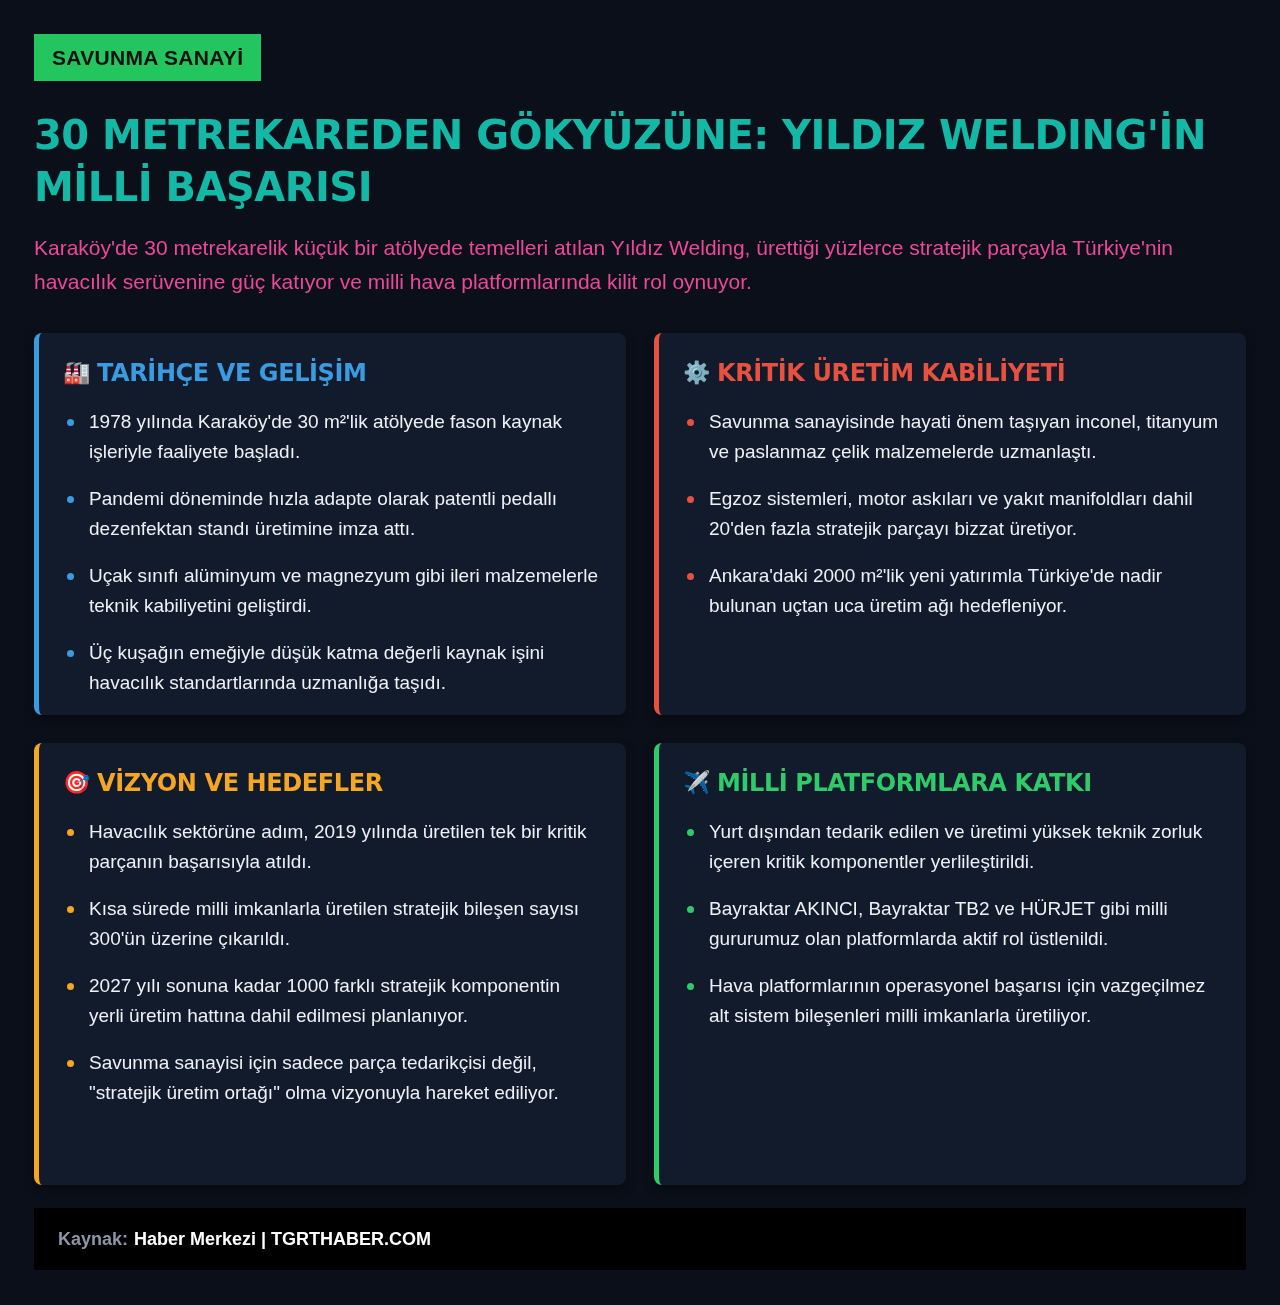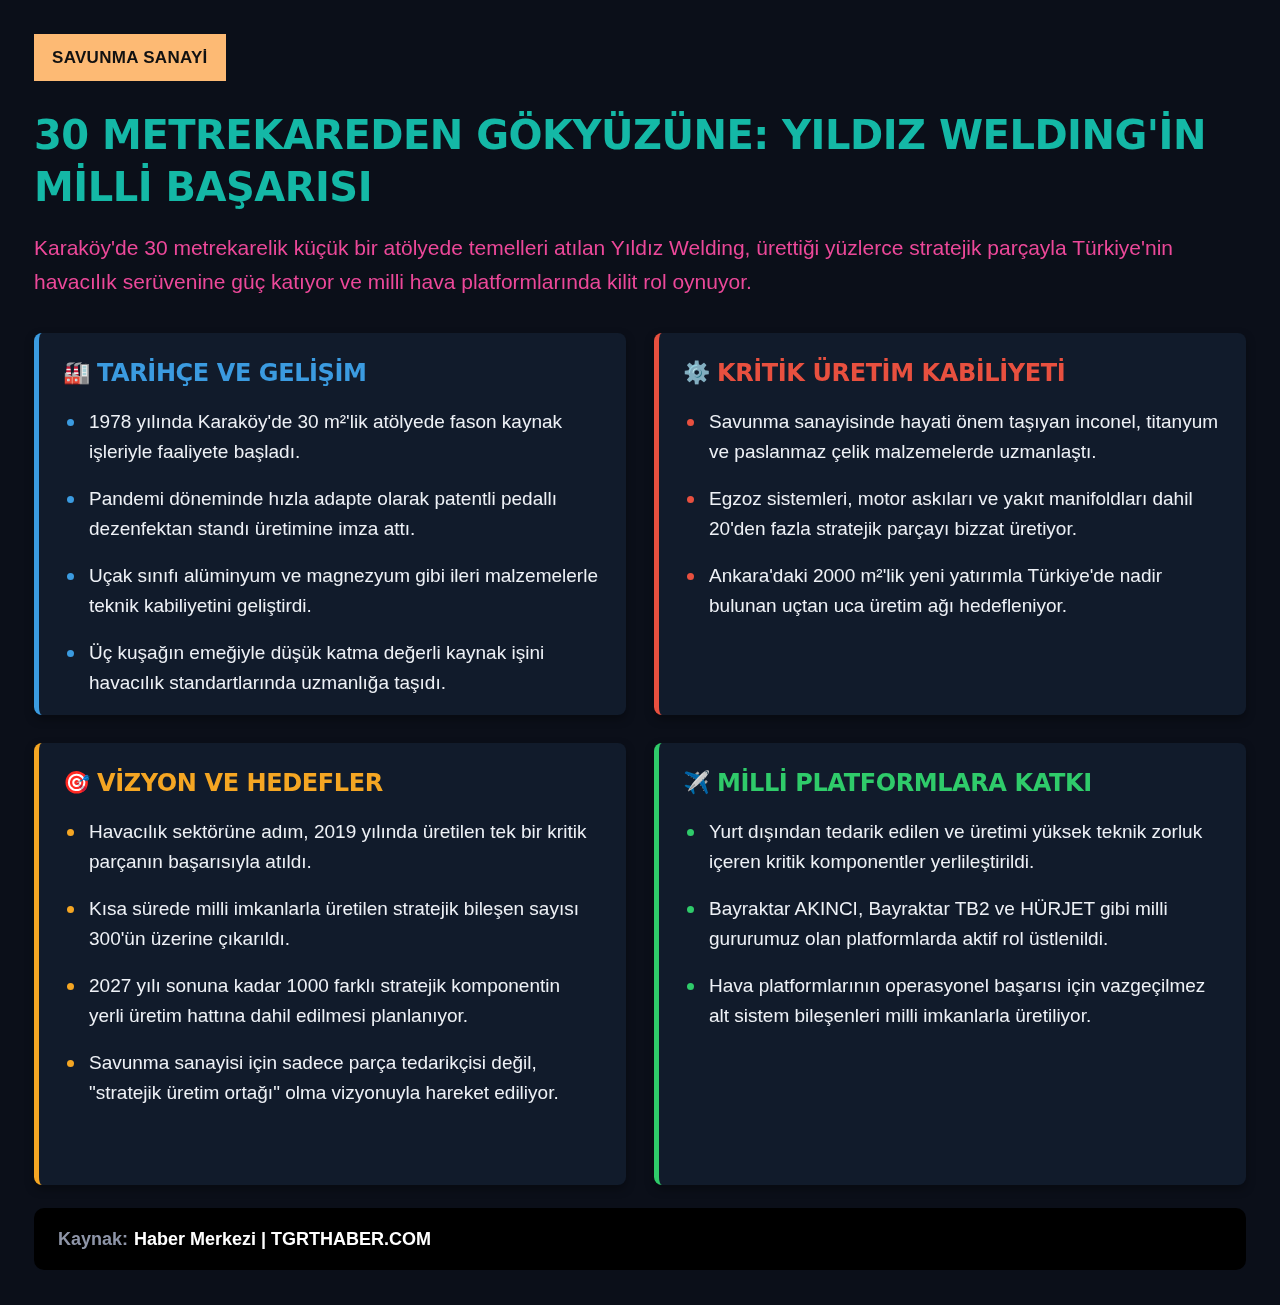--- a/index.html
+++ b/index.html
@@ -6,24 +6,24 @@
     html, body { background: #0b0f19; }
     body {
       width: 1280px; height: 1305px; overflow: hidden;
       font-family: "Liberation Sans", sans-serif;
       color: #e8ecf3;
       position: relative;
     }
     .page { padding: 34px 34px 0 34px; }
     .category-tag {
       display: inline-block;
-      background: #fdba74;
+      background: #22c55e;
       color: #111;
       font-weight: 700;
-      font-size: 17px;
+      font-size: 21px;
       letter-spacing: 0.3px;
       padding: 13px 18px 12px 18px;
       line-height: 22px;
     }
     .headline {
       margin-top: 28px;
       color: #14b8a6;
       font-family: "DejaVu Sans", sans-serif;
       font-weight: 700;
       font-size: 40px;
@@ -81,21 +81,21 @@
       content: "";
       position: absolute; left: 4px; top: 12px;
       width: 7px; height: 7px; border-radius: 50%;
       background: var(--accent);
     }
     .footer {
       position: absolute;
       left: 34px; top: 1208px;
       width: 1212px; height: 62px;
       background: #000;
-      border-radius: 10px;
+      border-radius: 0;
       padding: 0 24px;
       display: flex; align-items: center;
       font-size: 18px; font-weight: 700;
     }
     .footer .label { color: #8e95a8; margin-right: 6px; }
     .footer .value { color: #ffffff; }
   </style>
 </head>
 <body>
 

